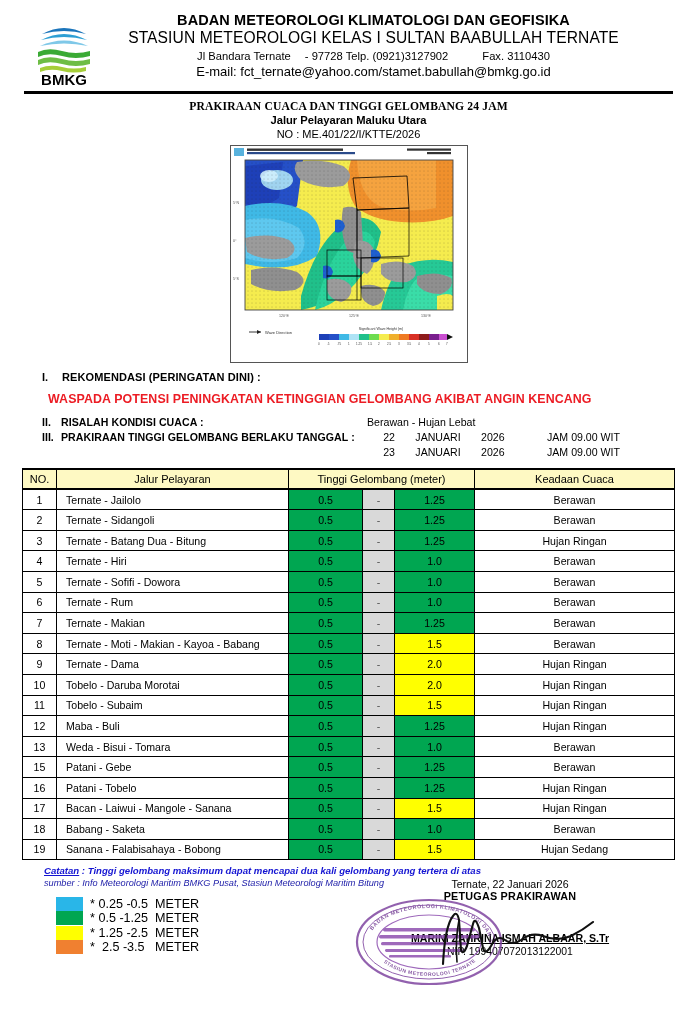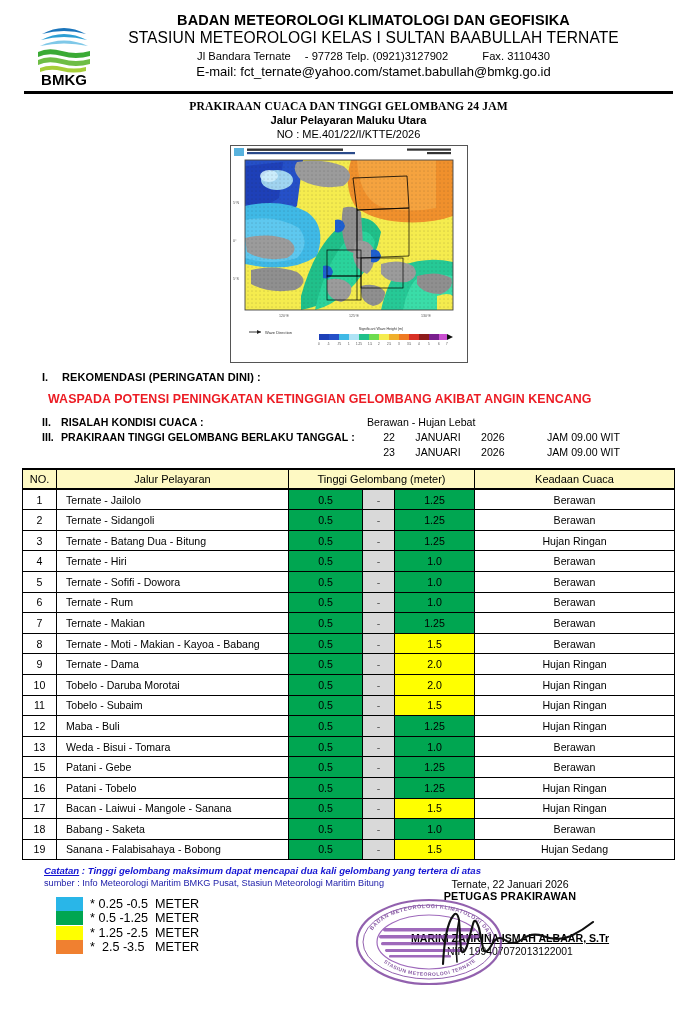--- a/index.html
+++ b/index.html
@@ -74,21 +74,21 @@
   td.v.yellow { background:#ffff00; }
   td.dash { background:#d9d9d9; text-align:center; color:#555; }
   td.wx { text-align:center; font-size:11.4px; }
   table.fc tr td { border-left-width:1px; }
   .thick-b td { border-bottom:2px solid #000; }
   table.fc thead th { border-top:2px solid #000; border-bottom:2px solid #000; }
 
   
   .note { margin-top:5px; padding-left:22px; font-size:9.6px; color:#1414d2; font-style:italic; font-weight:bold; }
   .note u { text-decoration: underline; }
-  .src { padding-left:22px; font-size:9.2px; color:#2222aa; margin-top:2px; }
+  .src { padding-left:22px; font-size:9.2px; color:#2222aa; font-style:italic; margin-top:2px; }
 
   .legend { margin-top:8px; padding-left:34px; }
   .lg-row { display:flex; align-items:center; height:14.5px; }
   .lg-sw { width:27px; height:14px; border:0; flex:0 0 27px; }
   .lg-txt { font-size:12.6px; margin-left:7px; white-space:pre; }
 
   .sign { position:absolute; right:42px; top:878px; width:290px; text-align:center; }
   .sign-place { font-size:10.6px; }
   .sign-role { font-size:10.8px; font-weight:bold; letter-spacing:0.2px; }
   .sign-name { font-size:10.6px; font-weight:bold; text-decoration:underline; margin-top:30px; }

